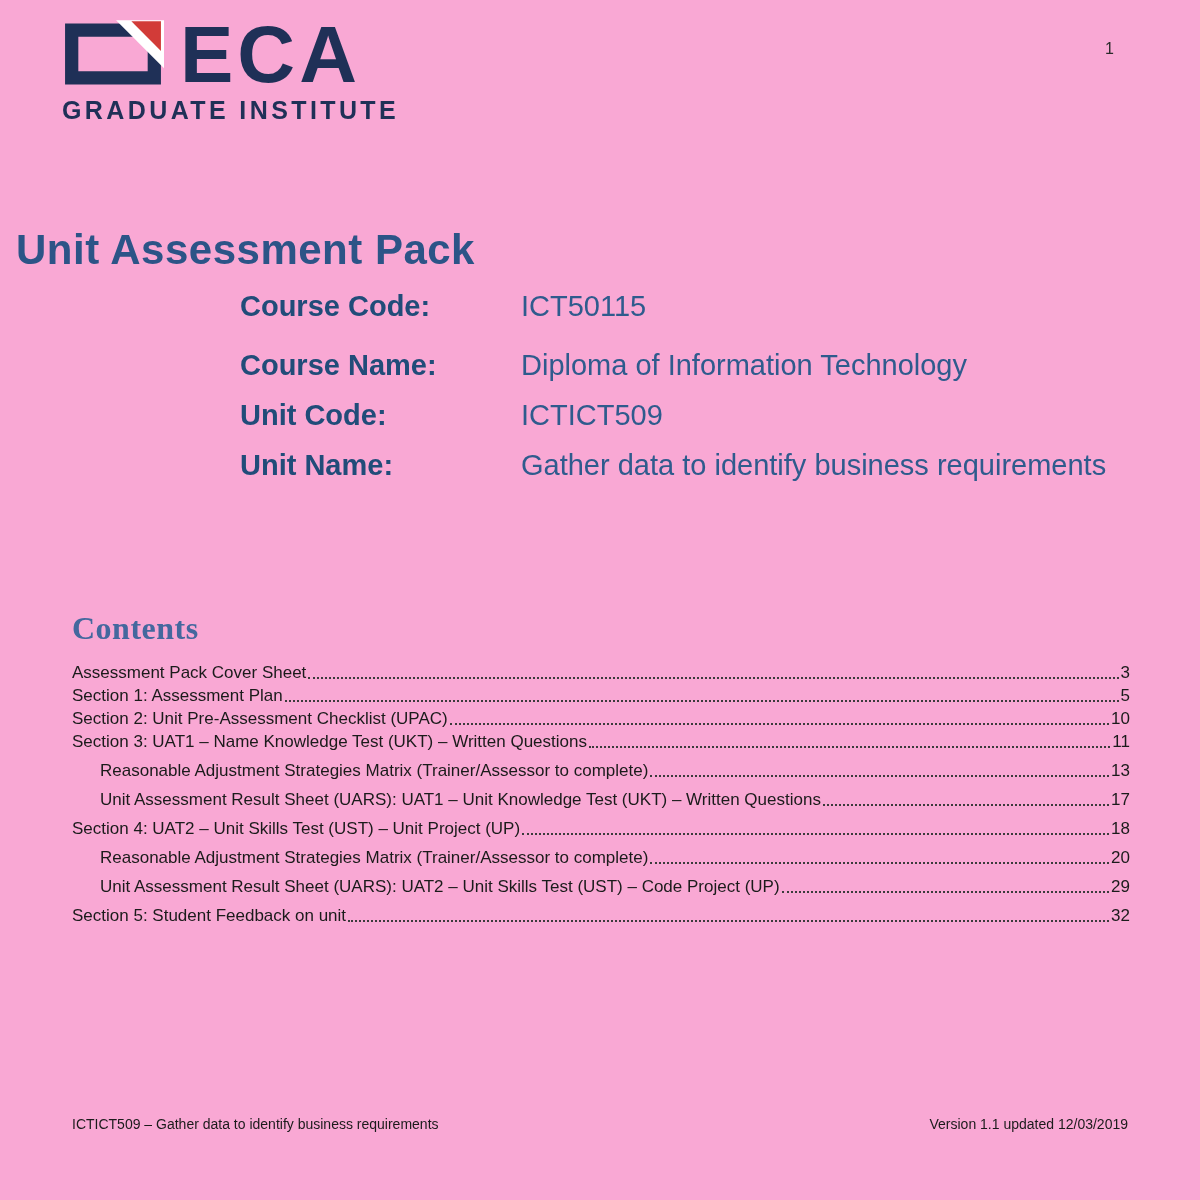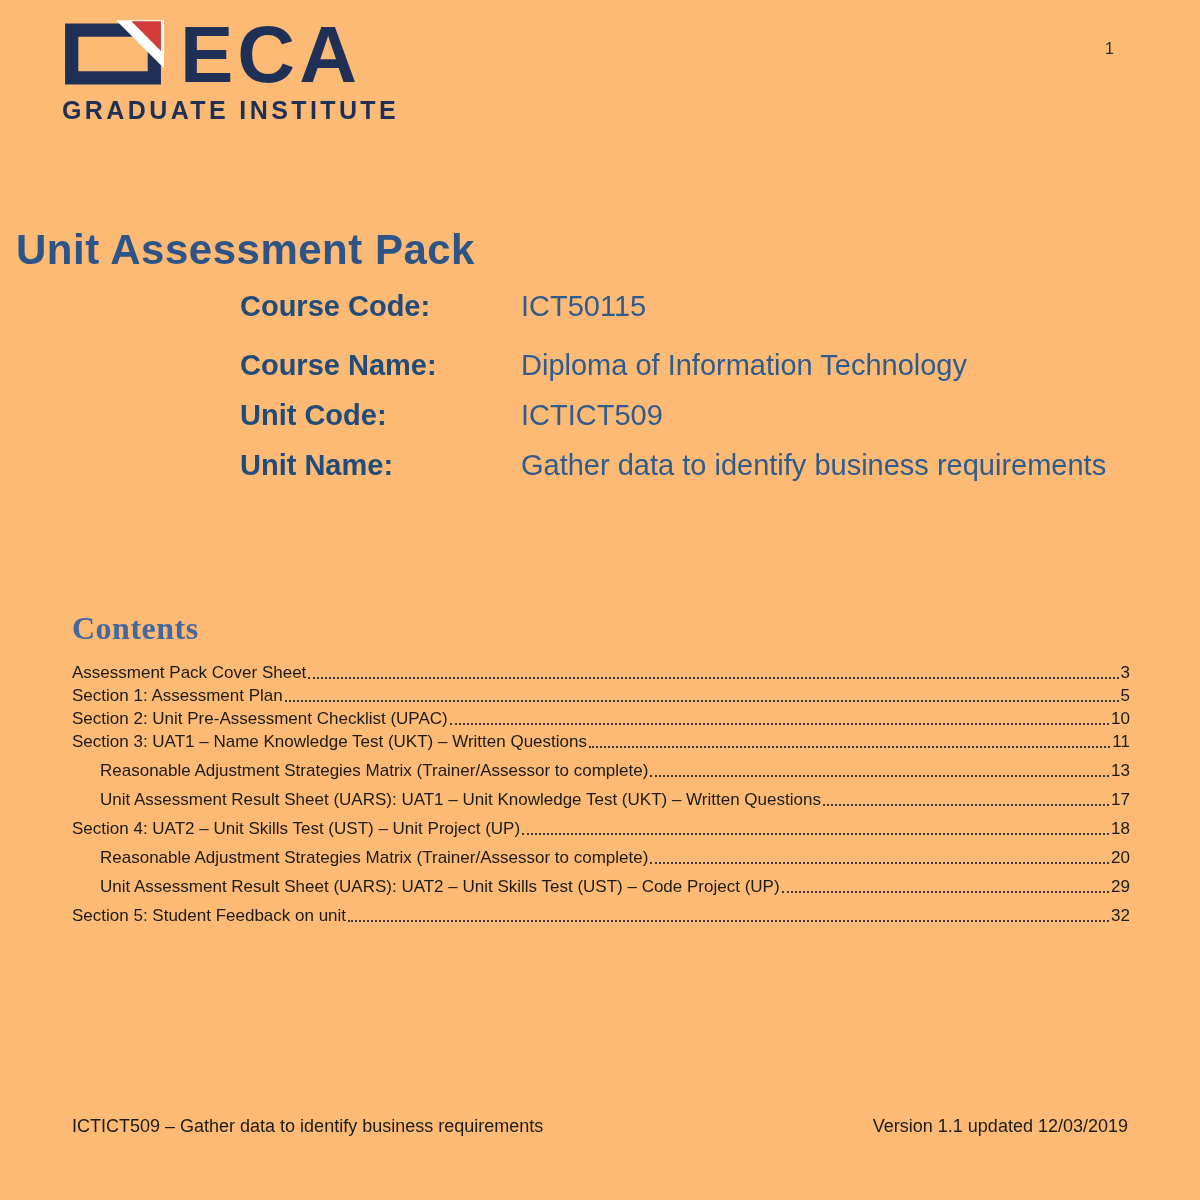--- a/index.html
+++ b/index.html
@@ -1,20 +1,20 @@
 <!DOCTYPE html>
 <html><head>
 <meta charset="utf-8">
 <style>
   html, body { margin: 0; padding: 0; background: #fff; }
   .page {
     position: relative;
     width: 1200px;
     height: 1200px;
-    background: #fdba74;
+    background: #f9a8d4;
     font-family: "Liberation Sans", sans-serif;
     overflow: hidden;
   }
 
   
   .logo { position: absolute; left: 62px; top: 20px; }
   .logo-top { display: flex; align-items: flex-end; gap: 16px; }
   .logo-mark { width: 102px; height: 68px; display: block; }
   .logo-acronym {
     font-size: 80px; font-weight: bold; line-height: 66px;
@@ -65,21 +65,21 @@
     flex: 1; height: 0;
     border-bottom: 2.5px dotted #3b3b3b;
     margin: 0 2px 4px 2px;
   }
   .toc-page { white-space: nowrap; }
 
   
   .doc-footer {
     position: absolute; left: 72px; right: 72px; top: 1116px;
     display: flex; justify-content: space-between;
-    font-size: 18px; color: #1b1b1b;
+    font-size: 14px; color: #1b1b1b;
   }
 </style>
 </head>
 <body>
 
 <div class="page">
 
   <div class="logo">
     <div class="logo-top">
       <svg class="logo-mark" viewBox="0 0 100 66" xmlns="http://www.w3.org/2000/svg" aria-hidden="true">

